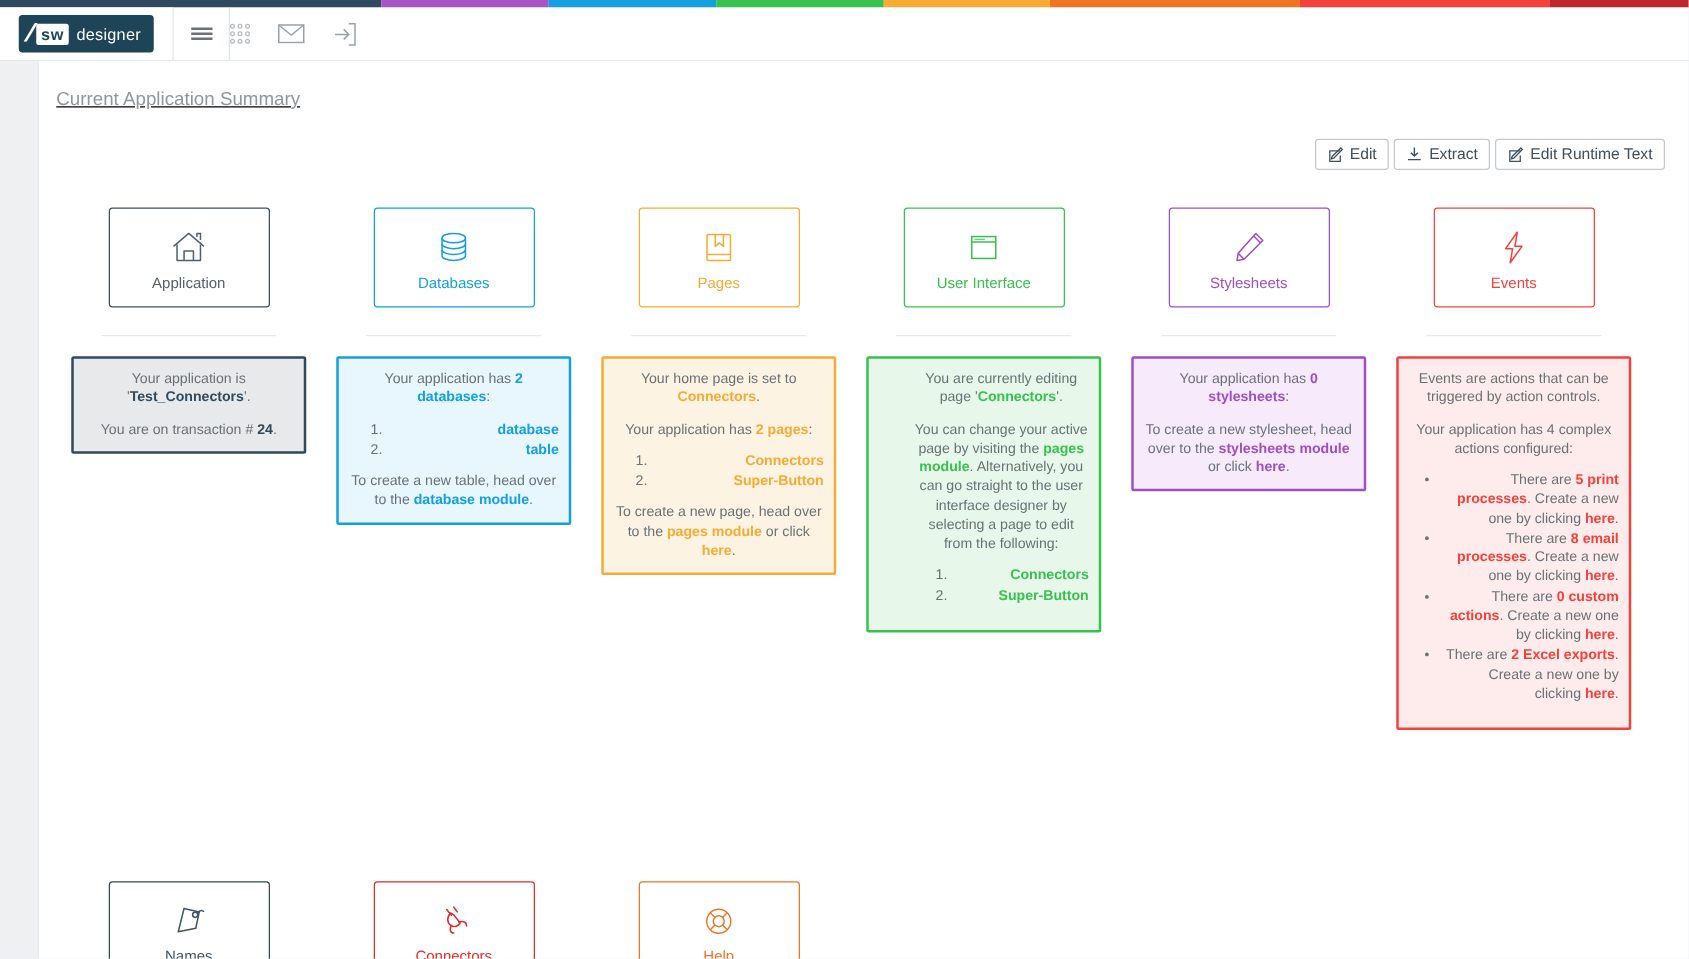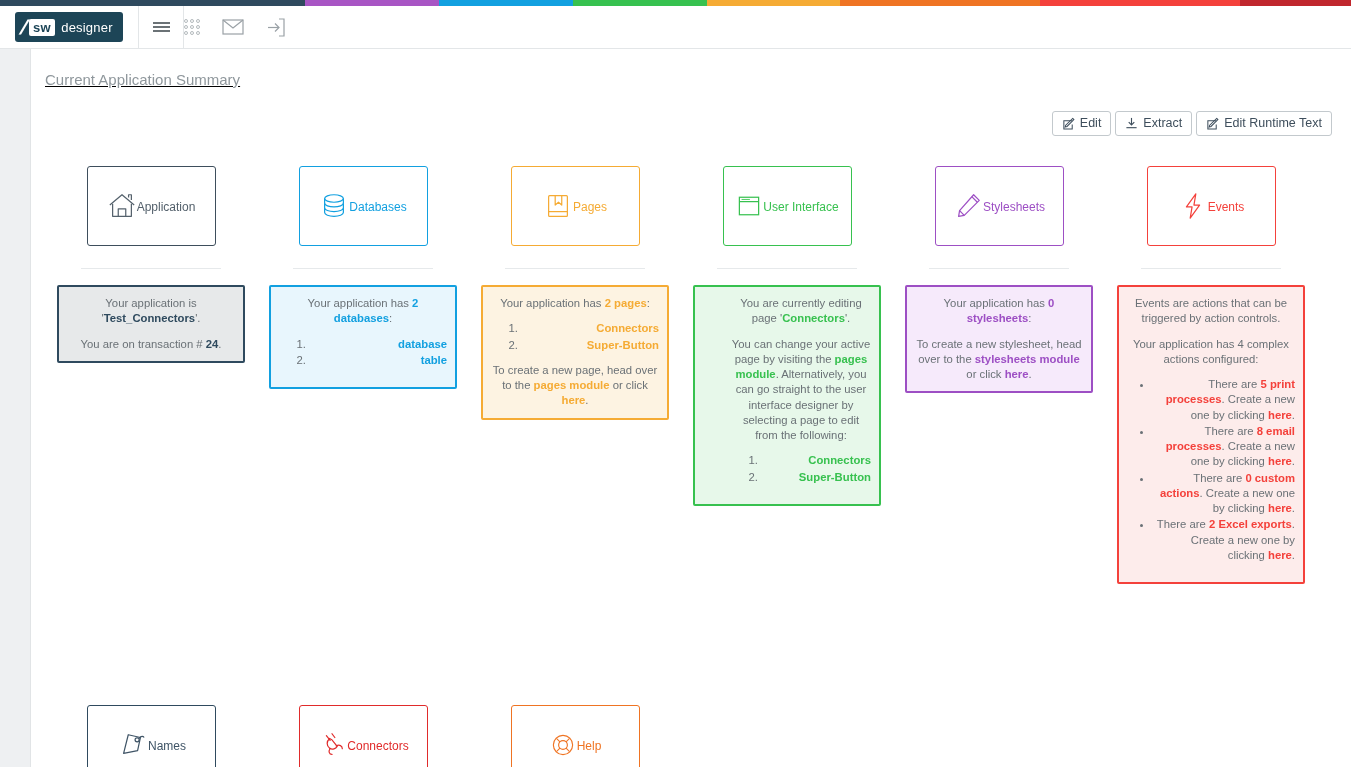--- a/index.html
+++ b/index.html
@@ -132,21 +132,21 @@
   .row { display: flex; }
   .col {
     width: 212px;
     display: flex; flex-direction: column; align-items: center;
   }
   .tile {
     width: 129px; height: 80px;
     border: 1px solid #3e4e5c;
     border-radius: 3px;
     background: #ffffff;
-    display: flex; flex-direction: row;
+    display: flex; flex-direction: column;
     align-items: center; justify-content: center;
     cursor: pointer;
     margin-top: 17px;
   }
   .tile .ticon { height: 38px; display: flex; align-items: center; justify-content: center; }
   .tile .tlabel { font-size: 12px; margin-top: 2px; }
 
   .divider {
     width: 140px; height: 1px; background: #e6e9eb; margin: 22px 0 0 0;
   }
@@ -332,36 +332,42 @@
           </div>
           <div class="divider"></div>
           <div class="panel p-db">
             <p>
               <span>Your application has </span><span class="hl">2 databases</span><span>:</span>
             </p>
             <ol>
               <li><a>database</a></li>
               <li><a>table</a></li>
             </ol>
+            <p>
+              <span>To create a new table, head over to the </span><a>database module</a><span>.</span>
+            </p>
           </div>
         </div>
 
         <div class="col">
           <div class="tile t-pages">
             <div class="ticon">
               <svg width="30" height="30" viewBox="0 0 32 32" fill="none" stroke="#f5ab34" stroke-width="1.3" stroke-linejoin="round">
                 <rect x="6" y="5" width="20" height="22" rx="1"></rect>
                 <path d="M6 22 H26"></path>
                 <path d="M13 5 V15 L16.5 12 L20 15 V5"></path>
               </svg>
             </div>
             <div class="tlabel">Pages</div>
           </div>
           <div class="divider"></div>
           <div class="panel p-pages">
+            <p>
+              <span>Your home page is set to </span><a>Connectors</a><span>.</span>
+            </p>
             <p>
               <span>Your application has </span><span class="hl">2 pages</span><span>:</span>
             </p>
             <ol>
               <li><a>Connectors</a></li>
               <li><a>Super-Button</a></li>
             </ol>
             <p>
               <span>To create a new page, head over to the </span><a>pages module</a><span> or click </span><a>here</a><span>.</span>
             </p>

